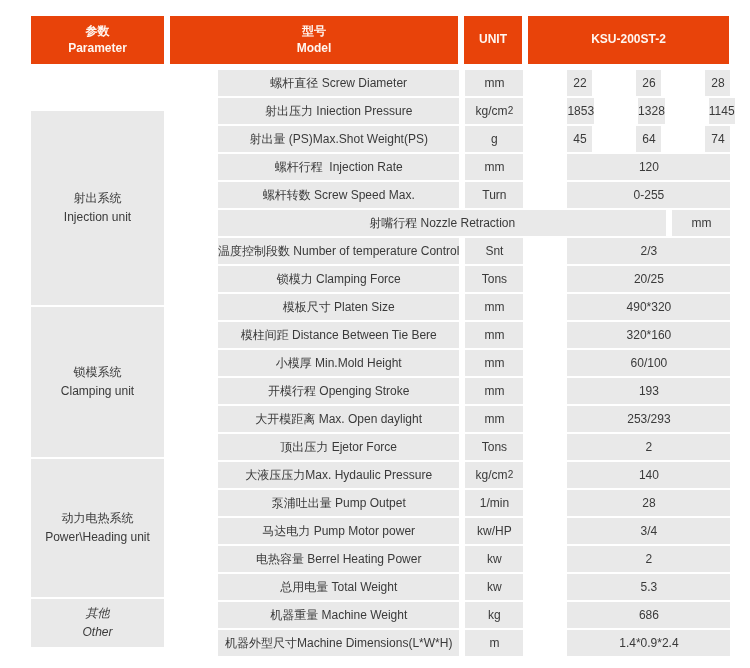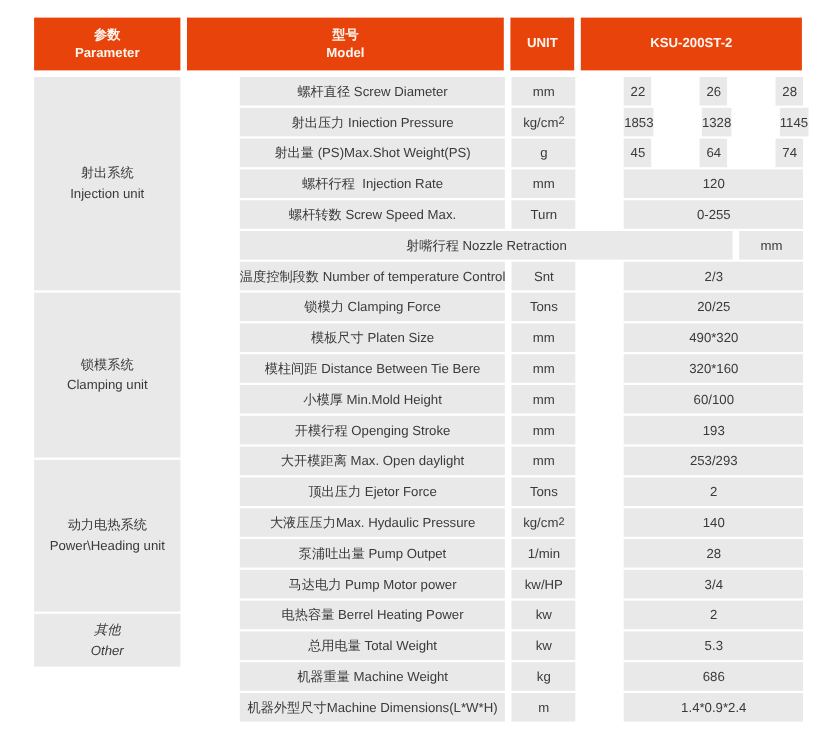--- a/index.html
+++ b/index.html
@@ -20,21 +20,21 @@
   .hcell{
     background:var(--accent);color:var(--header-text);
     display:flex;flex-direction:column;align-items:center;justify-content:center;
     font-size:12px;font-weight:bold;line-height:1.45;text-align:center;
   }
   .col-param{width:133px;flex:none;}
   .col-model{flex:1;}
   .col-unit{width:58px;flex:none;}
   .col-value{width:201px;flex:none;}
   .body-area{display:flex;gap:6px;}
-  .left-col{width:133px;flex:none;display:flex;flex-direction:column;gap:2px;}
+  .left-col{width:133px;flex:none;display:flex;flex-direction:column;gap:2px;margin-top:41px;}
   .section-block{
     background:var(--cell-bg);color:var(--body-text);
     display:flex;flex-direction:column;align-items:center;justify-content:center;
     font-size:12px;line-height:1.6;text-align:center;
   }
   .rows-area{flex:1;display:flex;flex-direction:column;gap:2px;}
   .spec-row{display:flex;gap:6px;height:26px;padding-left:48px;}
   .cell{
     background:var(--cell-bg);color:var(--body-text);
     display:flex;align-items:center;justify-content:center;

